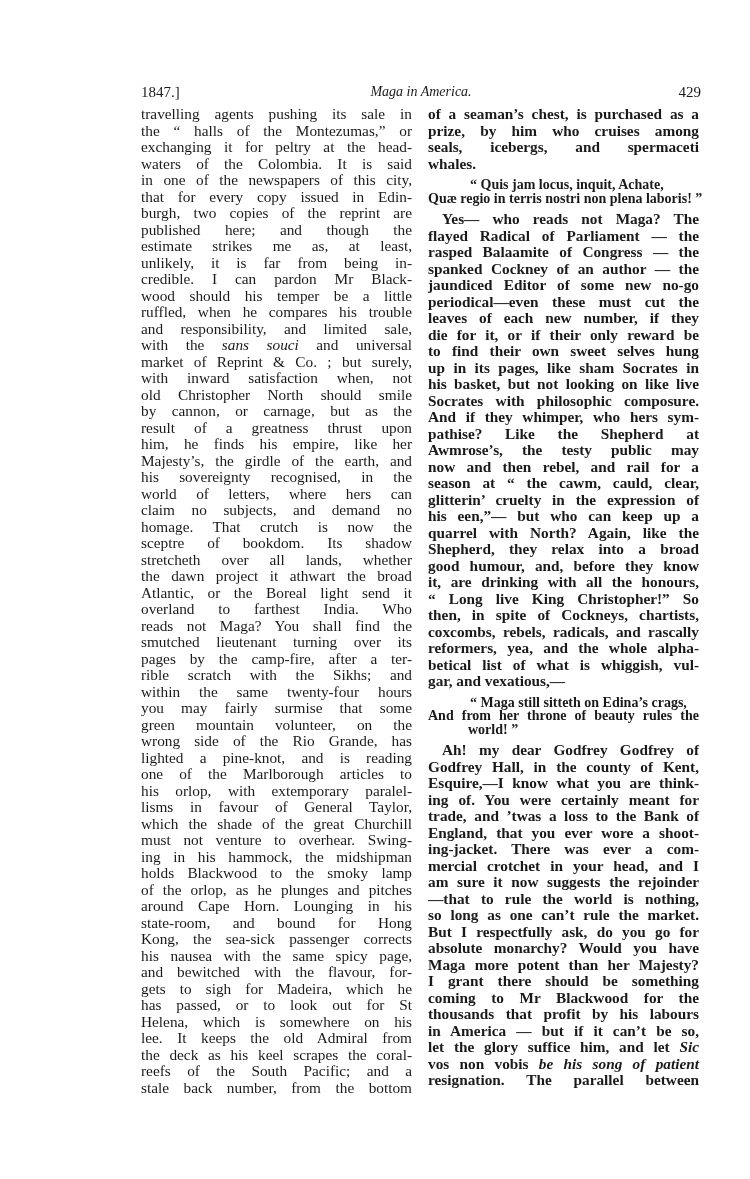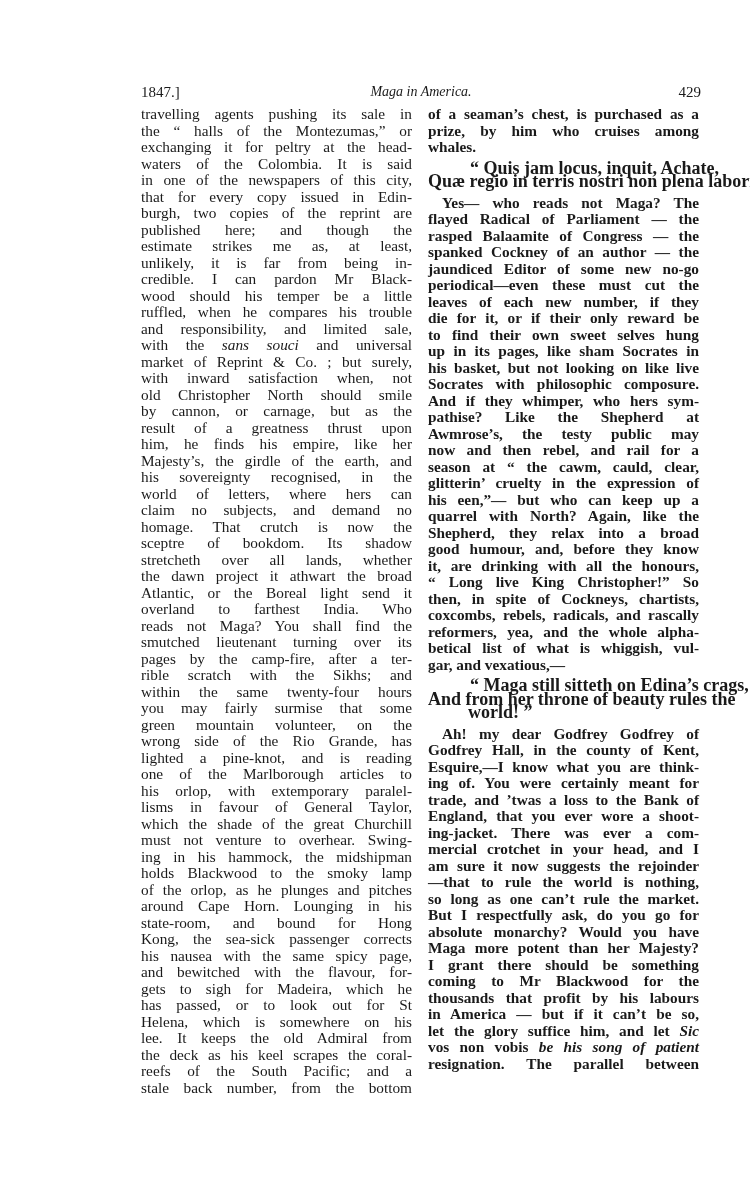--- a/index.html
+++ b/index.html
@@ -10,21 +10,21 @@
   .header .left { position: absolute; left: 0; top: 0; }
   .header .center { position: absolute; left: 0; right: 0; text-align: center; font-style: italic; font-size: 14px; }
   .header .right { position: absolute; right: 0; top: 0; text-align: center; }
   .cols { position: absolute; top: 24px; left: 0; width: 560px; }
   .col { position: absolute; top: 0; width: 271px; font-size: 15.3px; line-height: 16.5px; }
   .col.left { left: 0; }
   .col.right { left: 287px; font-weight: bold; }
   .line { display: block; white-space: nowrap; text-align: justify; text-align-last: justify; height: 16.5px; }
   .line.last { text-align-last: left; }
   .indent { padding-left: 14px; }
-  .verse { font-size: 18px; line-height: 13.5px; margin: 6px 0 6px 0; }
+  .verse { font-size: 14px; line-height: 13.5px; margin: 6px 0 6px 0; }
   .verse .vline { display: block; white-space: nowrap; height: 13.5px; }
   .verse .c1 { padding-left: 42px; }
   .verse .c2 { padding-left: 0; text-align: center; }
   .verse .c3 { padding-left: 40px; }
   .verse .justify { text-align: justify; text-align-last: justify; }
   i { font-style: italic; }
 </style>
 </head>
 <body>
 
@@ -95,20 +95,21 @@
         <span class="line">Helena, which is somewhere on his</span>
         <span class="line">lee.  It keeps the old Admiral from</span>
         <span class="line">the deck as his keel scrapes the coral-</span>
         <span class="line">reefs of the South Pacific; and a</span>
         <span class="line">stale back number, from the bottom</span>
       </div>
     <div class="col right" id="col-right">
       <div id="rp1">
           <span class="line">of a seaman’s chest, is purchased as a</span>
           <span class="line">prize, by him who cruises among</span>
+          <span class="line">seals, icebergs, and spermaceti</span>
           <span class="line last">whales.</span>
         </div>
       <div class="verse" id="rq1">
           <span class="vline c1">“ Quis jam locus, inquit, Achate,</span>
           <span class="vline c2">Quæ regio in terris nostri non plena laboris! ”</span>
         </div>
       <div id="rp2">
           <span class="line indent">Yes— who reads not Maga?  The</span>
           <span class="line">flayed Radical of Parliament — the</span>
           <span class="line">rasped Balaamite of Congress — the</span>

